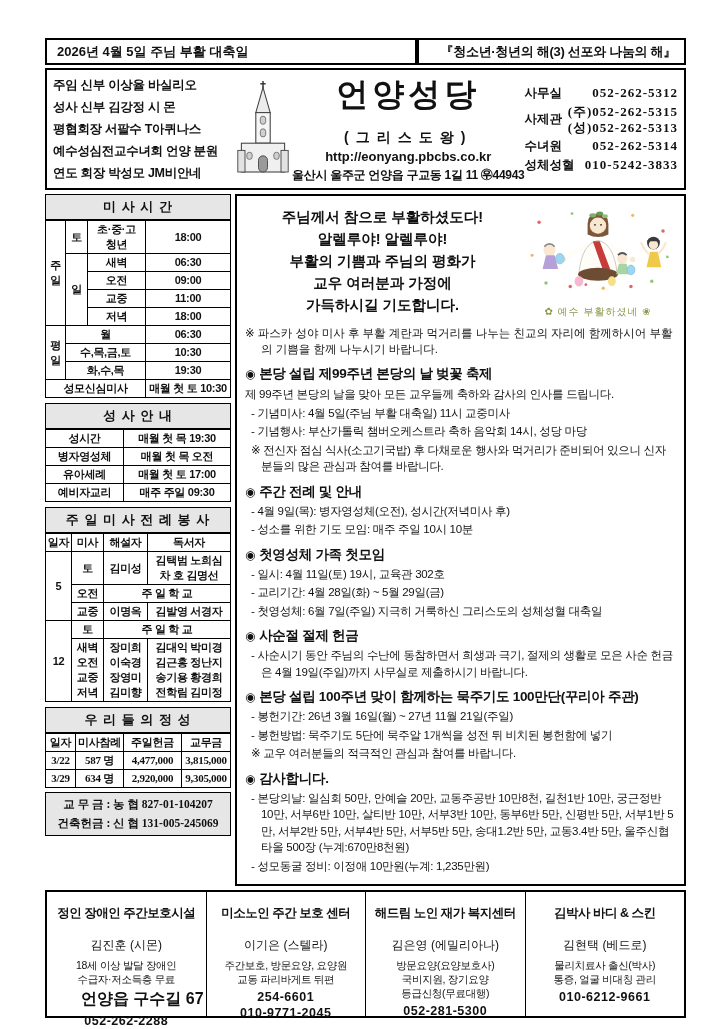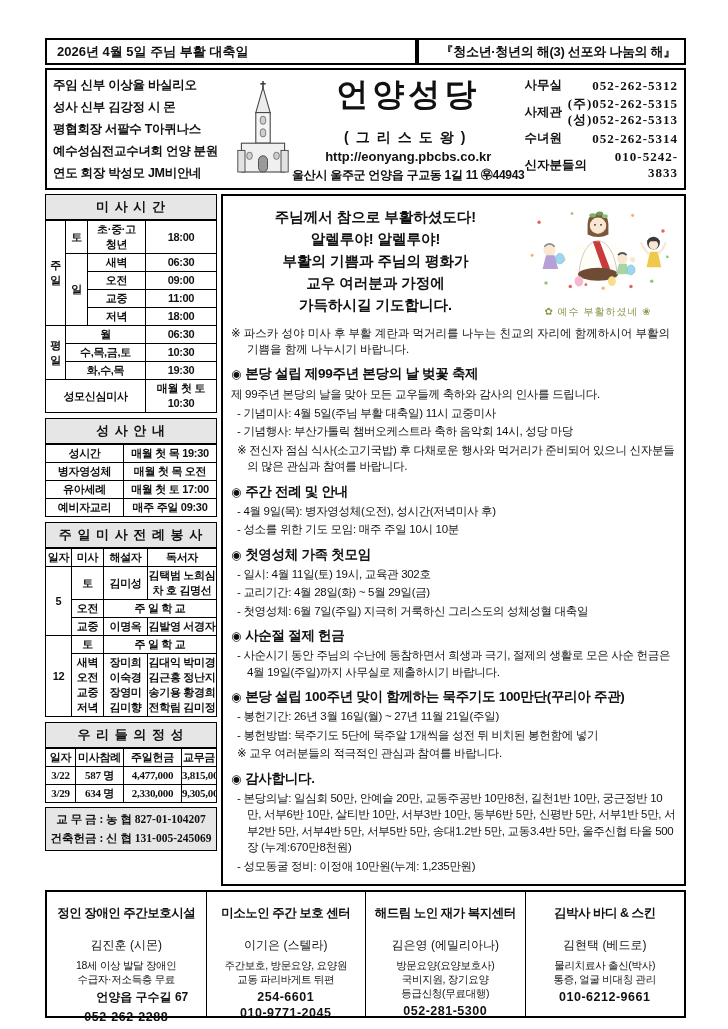--- a/index.html
+++ b/index.html
@@ -23,21 +23,21 @@
   .church-sub { font-size:14px; font-weight:bold; letter-spacing:7px; margin-top:15px; }
   .church-url { font-size:13px; font-weight:bold; margin-top:2px; }
   .church-addr { font-size:12px; font-weight:bold; margin-top:1px; letter-spacing:-0.3px; white-space:nowrap; }
   .contact-col { width:168px; font-size:12.5px; }
   .contact-row { display:flex; align-items:center; margin:2px 0; }
   .contact-label { font-weight:bold; white-space:nowrap; }
   .contact-value { flex:1; text-align:right; font-family:"Liberation Serif","DejaVu Serif",serif; font-weight:bold; letter-spacing:1px; white-space:pre-line; font-size:13px; line-height:16px; }
 
   
   .body-row { display:flex; gap:4px; margin-top:4px; height:692px; }
-  .left-col { width:172px; overflow:hidden; }
+  .left-col { width:186px; overflow:hidden; }
   .right-box { flex:1; border:2px solid #000; padding:8px 8px 4px 8px; overflow:hidden; }
 
   .sec-h { border:1.5px solid #000; background:#e6e6e6; text-align:center; font-weight:bold; font-size:13px; letter-spacing:1px; padding:3px 0; margin-top:5px; }
   .sec-h.first { margin-top:0; }
   table { width:100%; border-collapse:collapse; table-layout:fixed; }
   td { border:1px solid #000; text-align:center; font-weight:bold; font-size:11px; padding:1px 0; line-height:15px; vertical-align:middle; letter-spacing:-0.3px; }
   .pre { white-space:pre-line;margin-top:16px; }
   .serif { font-family:"Liberation Serif","DejaVu Serif",serif; }
   .colh td { background:#fff; }
   .acct-box { border:1.5px solid #000; background:#e6e6e6; margin-top:4px; font-weight:bold; font-size:11.5px; line-height:19px; text-align:center; padding:2px 0; font-family:"Liberation Serif","DejaVu Serif",serif; }
@@ -55,21 +55,21 @@
   .sec-item { font-size:11.5px; line-height:16.5px; margin-top:2px; padding-left:16px; text-indent:-10px; letter-spacing:-0.3px; }
   .closing { font-weight:bold; font-size:13.5px; margin-top:10px; }
 
   
   .footer { display:flex; border:2px solid #000; margin-top:4px; height:128px; }
   .ad { flex:1; border-right:1.5px solid #000; display:flex; flex-direction:column; align-items:center; padding-top:13px; }
   .ad:last-child { border-right:none; }
   .ad-title { font-weight:bold; font-size:12.5px; letter-spacing:-0.5px; white-space:nowrap; }
   .ad-person { font-size:12px; font-weight:500; margin-top:15px;text-align:center; }
   .ad-desc { font-size:10.5px; font-weight:500; line-height:14px; text-align:center; margin-top:4px; white-space:pre-line; letter-spacing:-0.3px; }
-  .ad-extra { font-size:12px; font-weight:bold; margin-top:3px;margin-left:32px; }
+  .ad-extra { font-size:16px; font-weight:bold; margin-top:3px;margin-left:32px; }
   .ad-phone { font-size:12.5px; font-weight:bold; letter-spacing:0.5px; margin-top:3px; white-space:pre-line; text-align:center; line-height:16px; }
 </style>
 </head>
 <body>
 
 <div class="page">
   <div class="content">
 
     <div class="hdr-bar">
       <div class="hdr-cell hdr-date">2026년 4월 5일 주님 부활 대축일</div>
@@ -116,21 +116,21 @@
         <div class="contact-row">
           <span class="contact-label">사제관</span>
           <span class="contact-value">(주)052-262-5315
 (성)052-262-5313</span>
         </div>
         <div class="contact-row">
           <span class="contact-label">수녀원</span>
           <span class="contact-value">052-262-5314</span>
         </div>
         <div class="contact-row">
-          <span class="contact-label">신자분들의</span>
+          <span class="contact-label">성체성혈</span>
           <span class="contact-value">010-5242-3833</span>
         </div>
       </div>
     </div>
 
     <div class="body-row">
 
       <div class="left-col">
 
         <div class="sec-h first">미 사 시 간</div>
@@ -262,21 +262,21 @@
           </tr>
           <tr>
             <td class="serif">3/22</td>
             <td class="serif">587 명</td>
             <td class="serif">4,477,000</td>
             <td class="serif">3,815,000</td>
           </tr>
           <tr>
             <td class="serif">3/29</td>
             <td class="serif">634 명</td>
-            <td class="serif">2,330,000</td>
+            <td class="serif">2,920,000</td>
             <td class="serif">9,305,000</td>
           </tr>
         </tbody>
           </table>
         <div class="acct-box pre">교 무 금 : 농 협 827-01-104207
 건축헌금 : 신 협 131-005-245069</div>
       </div>
 
       <div class="right-box">
 

